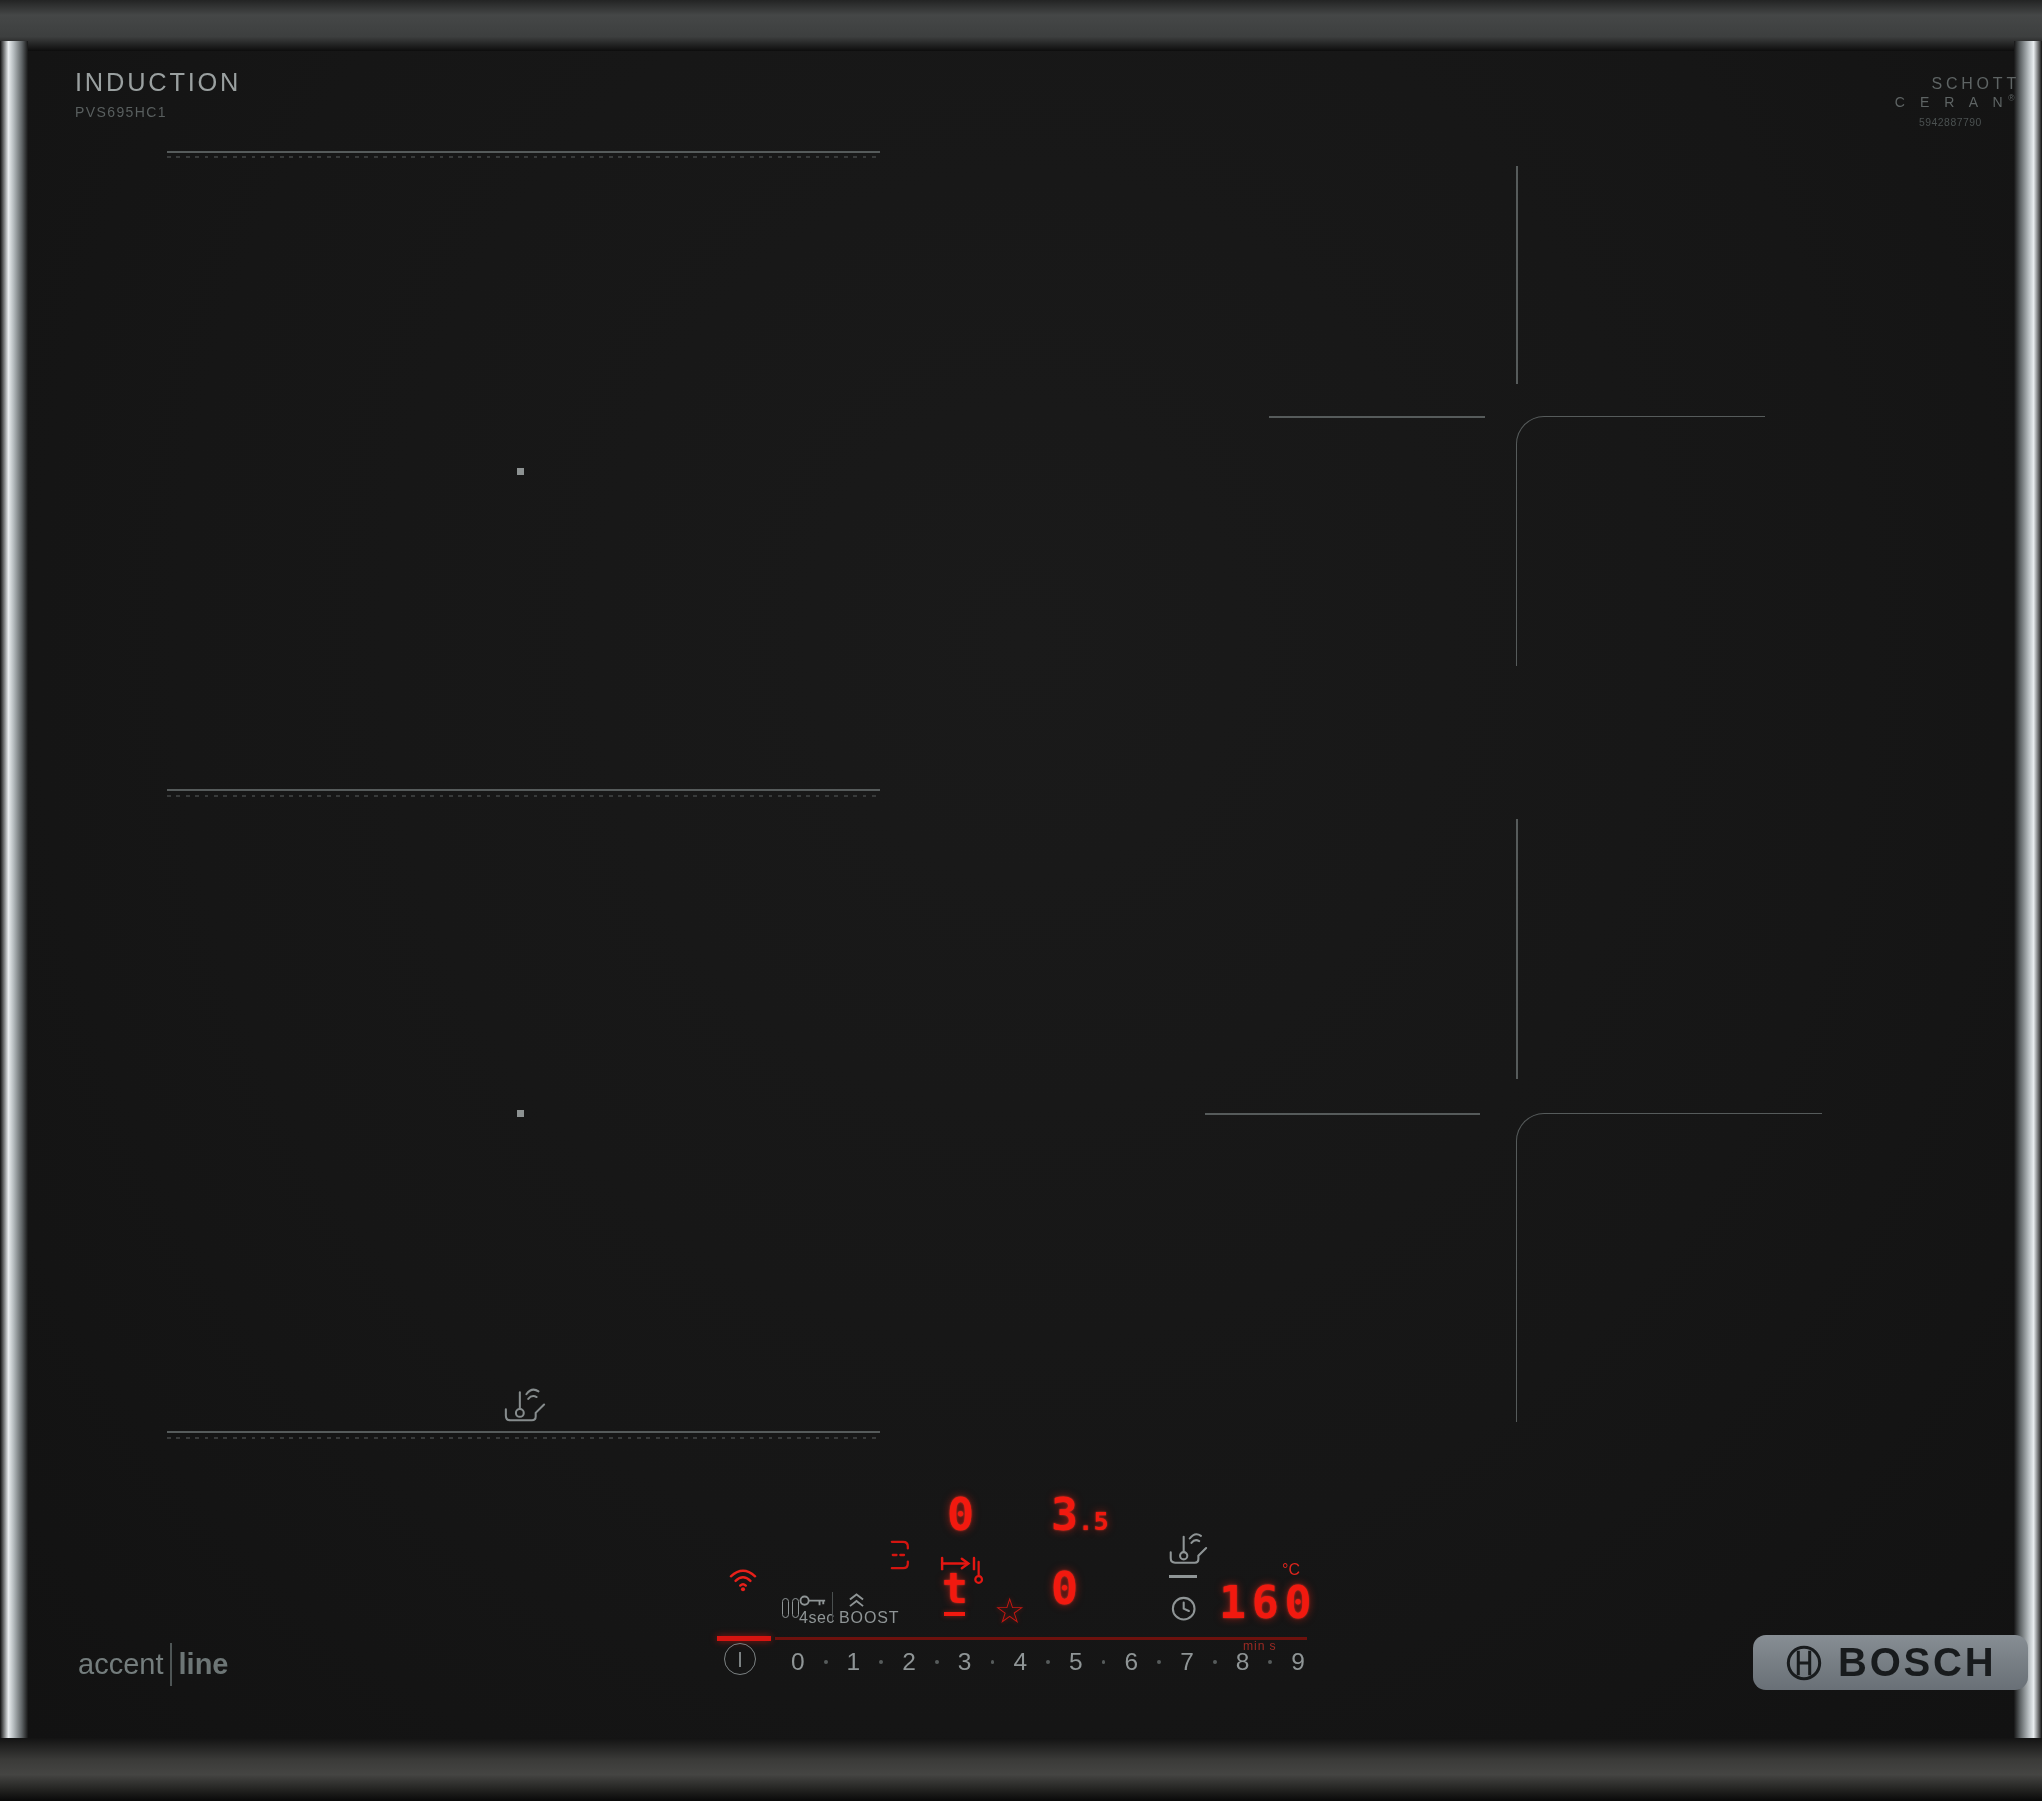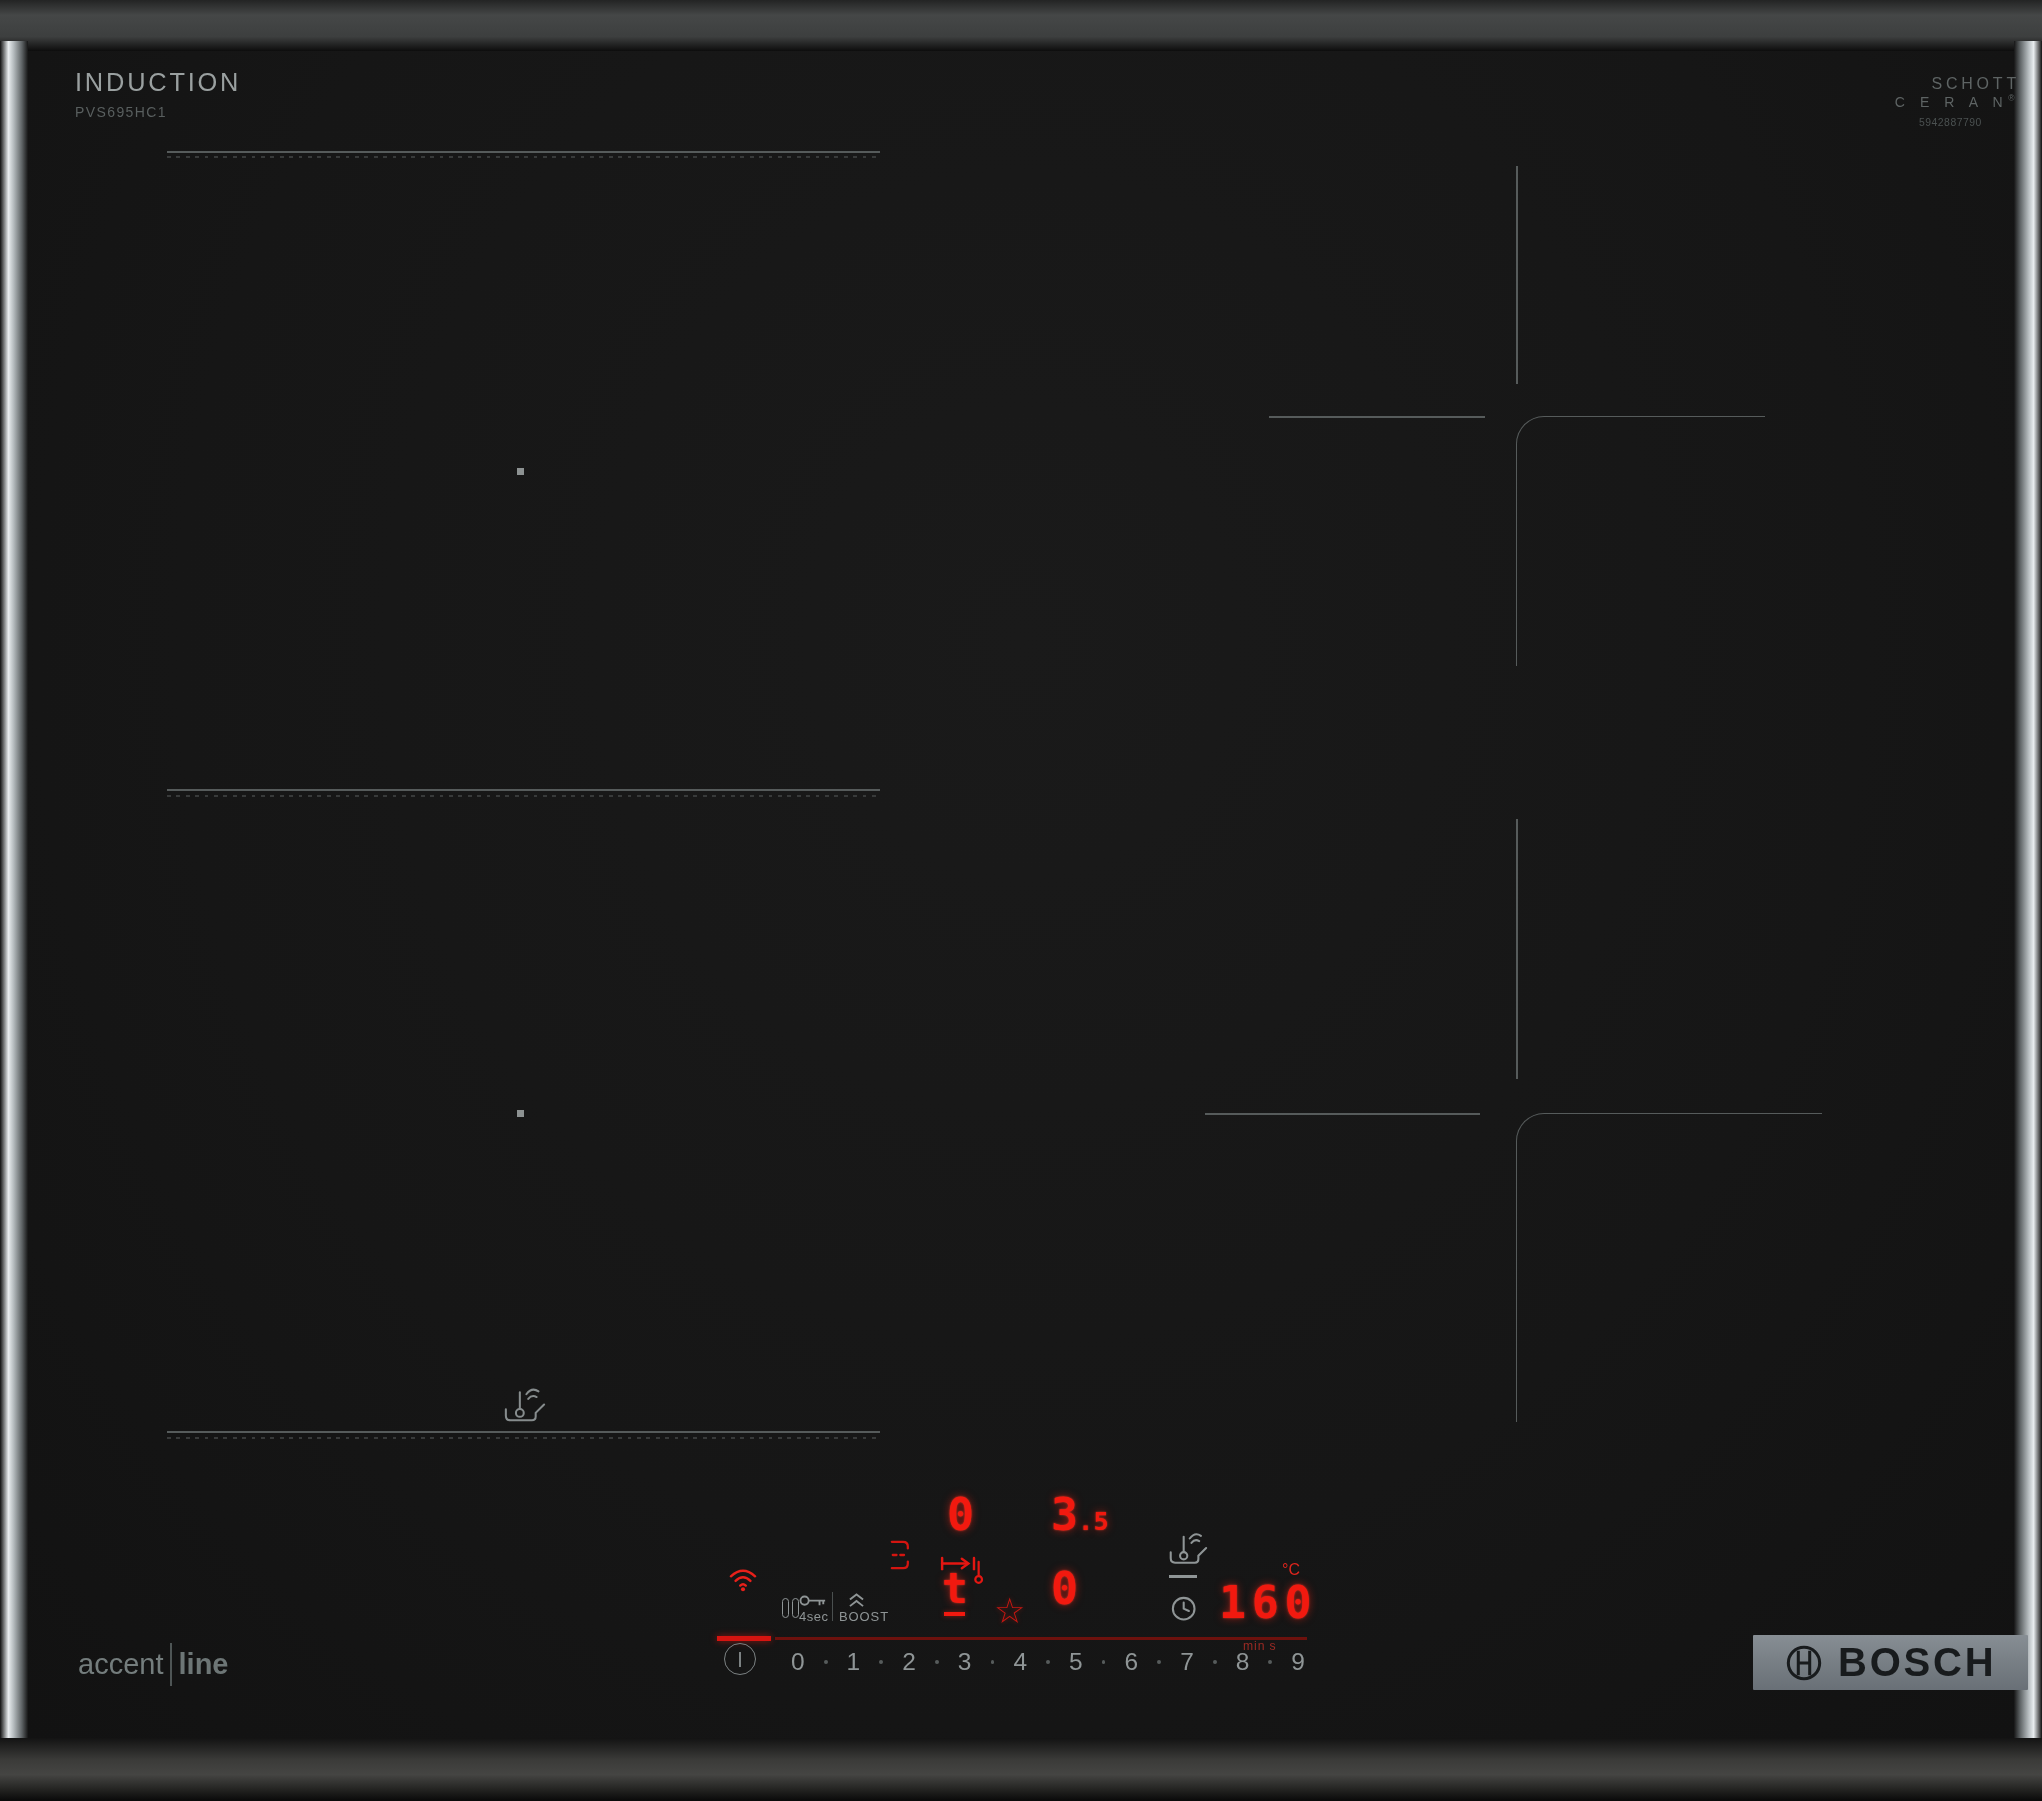--- a/index.html
+++ b/index.html
@@ -22,39 +22,39 @@
   .model{position:absolute;left:75px;top:104px;font-size:14px;letter-spacing:1.4px;color:#595f5f;}
   .schott{position:absolute;left:1879px;top:75px;width:141px;color:#5e6464;line-height:1.1;}
   .schott .l1{font-size:16px;letter-spacing:3.8px;}
   .schott .l2{font-size:14px;letter-spacing:5.6px;margin-top:1.9px;}
   .schott sup{font-size:8.5px;}
   .serial{position:absolute;left:1919px;top:117px;font-size:10.4px;color:#4b5151;letter-spacing:0.5px;}
   .accentline{position:absolute;left:78px;top:1642px;display:flex;align-items:center;height:45px;}
   .accentline .light{font-size:29px;font-weight:300;color:#747d7d;}
   .accentline .bar{width:1.9px;height:43px;background:#4e5555;margin:0 6.6px;}
   .accentline .bold{font-size:29px;font-weight:700;color:#6d7676;}
-  .bosch-bar{position:absolute;left:1753px;top:1635px;width:275px;height:55px;border-radius:1px;
+  .bosch-bar{position:absolute;left:1753px;top:1635px;width:275px;height:55px;border-radius:13px;
     background:linear-gradient(180deg,#878e94 0%,#767d83 55%,#697077 100%);
     display:flex;align-items:center;padding-left:32px;box-sizing:border-box;gap:15px;}
   .bosch-text{font-size:40px;font-weight:700;color:#181b1d;letter-spacing:2.8px;}
   
   .zline{position:absolute;height:1.9px;background:#565b5b;}
   .zdots{position:absolute;height:1.9px;
     background:repeating-linear-gradient(90deg,#383a3a 0 3.8px,transparent 3.8px 9.4px);}
   .marker{position:absolute;width:6.6px;height:6.6px;background:#8d9292;}
   .vline{position:absolute;width:1.9px;background:#565b5b;}
   .corner{position:absolute;border-top:1.9px solid #565b5b;border-left:1.9px solid #565b5b;
     border-top-left-radius:28px;}
   .led{font-family:"DejaVu Sans Mono",monospace;font-weight:700;color:#f2190f;
     text-shadow:0 0 8.5px rgba(255,35,20,.55),0 0 1.9px rgba(255,70,50,.8);line-height:1;}
   .pos{position:absolute;}
   .pause-bar{display:inline-block;width:6.6px;height:20px;border:1.9px solid #8f9596;
     border-radius:3.8px;box-sizing:border-box;}
   .divider{position:absolute;left:832px;top:1592px;width:0.9px;height:29px;background:#4a4f4f;}
-  .small-label{font-size:13px;color:#8f9596;letter-spacing:0.5px;}
+  .small-label{font-size:16px;color:#8f9596;letter-spacing:0.5px;}
   .red-seg{position:absolute;left:717px;top:1636px;width:54px;height:4.7px;background:#d61410;
     box-shadow:0 0 7.5px rgba(230,25,15,.6);}
   .red-dim{position:absolute;left:775px;top:1637px;width:532px;height:2.8px;background:#6d110d;}
   .power-btn{position:absolute;left:724px;top:1643px;width:32px;height:32px;border-radius:50%;
     border:1.9px solid #7c8283;box-sizing:border-box;display:flex;align-items:center;justify-content:center;}
   .power-btn .stick{width:2.8px;height:15px;background:#7c8283;}
   .slider-row{position:absolute;left:791px;top:1648px;width:514px;height:28px;
     display:flex;align-items:center;justify-content:space-between;}
   .slider-num{font-size:24.5px;font-weight:400;color:#8f9596;}
   .slider-dot{width:3.8px;height:3.8px;border-radius:50%;background:#565b5b;}

